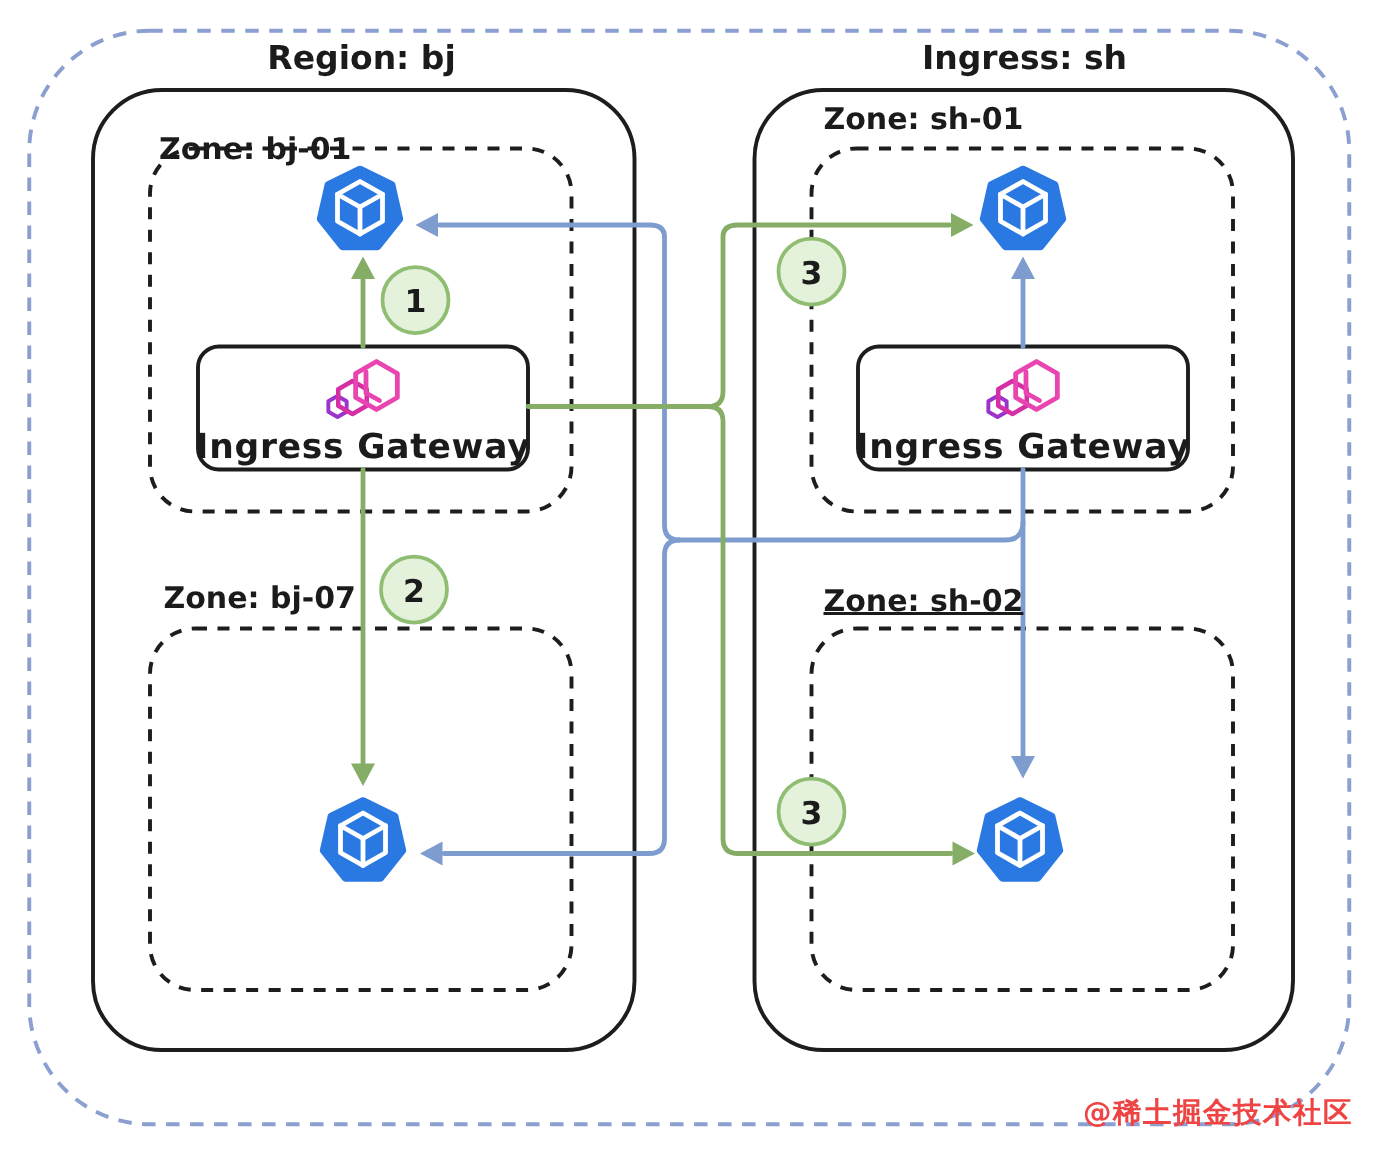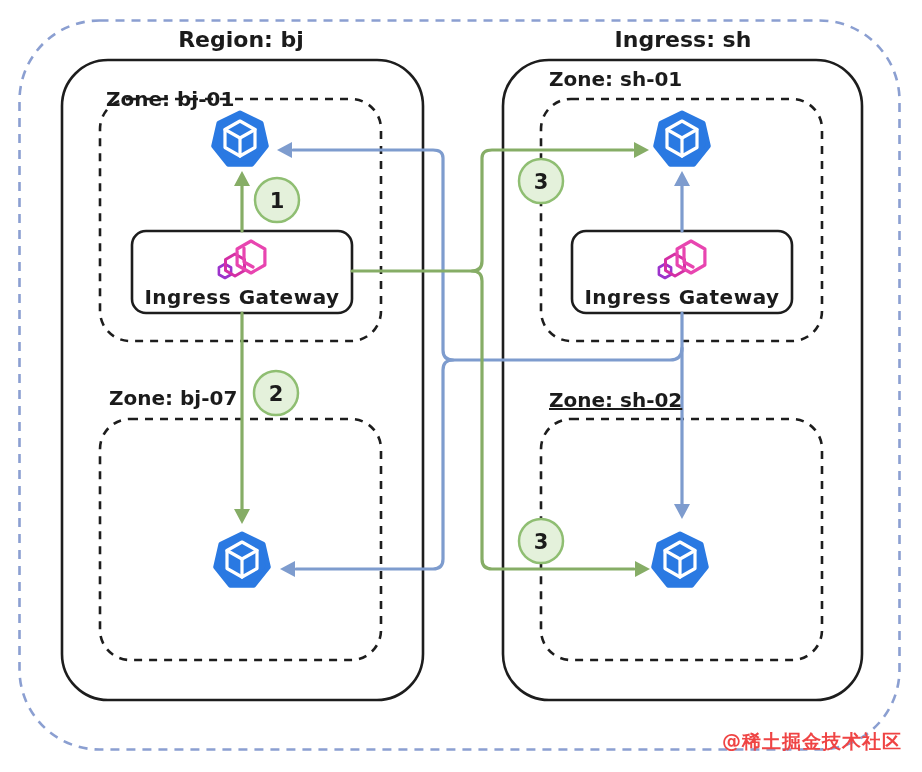--- a/index.html
+++ b/index.html
@@ -4,21 +4,21 @@
 <style>
   html,body{margin:0;padding:0;background:#ffffff;}
   .stage{
     position:relative;width:922px;height:772px;background:#ffffff;overflow:hidden;
     font-family:"DejaVu Sans", sans-serif;
   }
   .stage svg{position:absolute;left:0;top:0;}
   .lbl{position:absolute;color:#1b1b1b;white-space:nowrap;font-weight:600;}
   .region-lbl{font-size:22px;transform:translateX(-50%);}
   .zone-lbl{font-size:20px;}
-  .gw-lbl{font-size:20px;transform:translateX(-50%);letter-spacing:.5px;}
+  .gw-lbl{font-size:23px;transform:translateX(-50%);letter-spacing:.5px;}
   .badge-num{font-size:21px;transform:translate(-50%,-50%);}
   .watermark{
     position:absolute;right:20px;top:729px;font-size:19px;font-weight:600;
     color:#ef4444;letter-spacing:1px;white-space:nowrap;
   }
 </style>
 </head>
 <body>
 
 <div class="stage">

